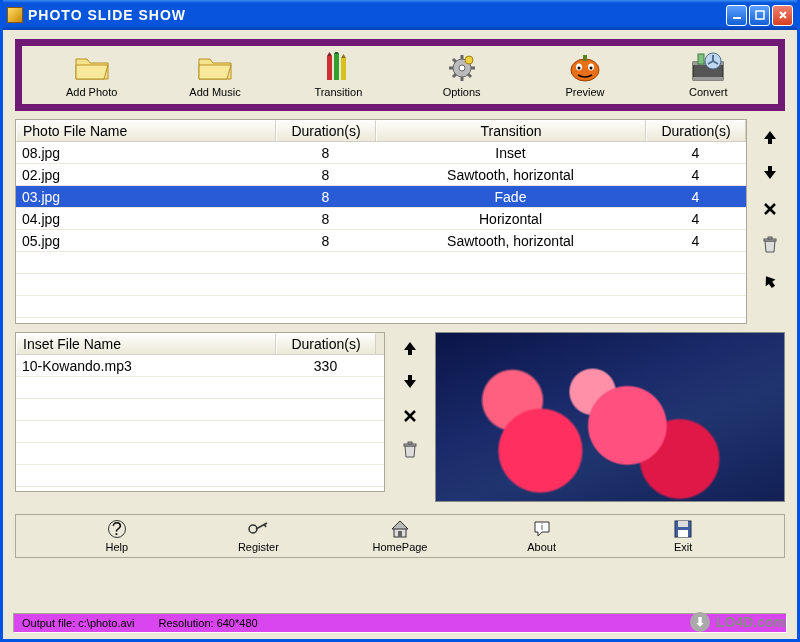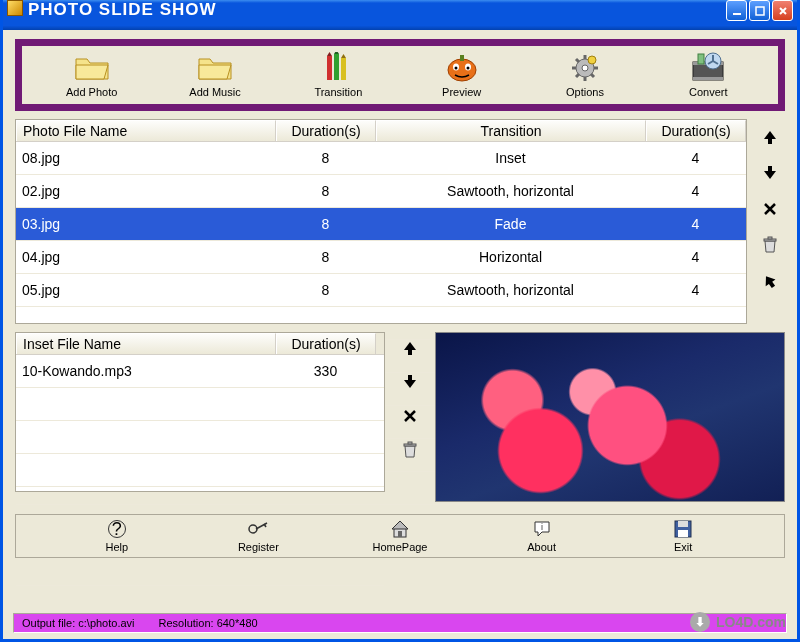--- a/index.html
+++ b/index.html
@@ -17,25 +17,25 @@
   border: 3px solid #0055e5;
   border-top: none;
   background: #ece9d8;
   display: flex;
   flex-direction: column;
 }
 .titlebar {
   height: 30px;
   background: linear-gradient(to bottom, #3b8df0 0%, #0855dd 10%, #0855dd 85%, #0342b0 100%);
   display: flex;
-  align-items: flex-start;
+  align-items: center;
   padding: 0 4px;
   color: #fff;
   font-weight: bold;
-  font-size: 17px;
+  font-size: 14px;
 }
 .titlebar-icon {
   width: 16px; height: 16px; margin-right: 5px;
   background: linear-gradient(135deg,#fd6,#c80); border:1px solid #850;
 }
 .titlebar-text { flex: 1; letter-spacing: 1px; }
 .win-btns { display: flex; gap: 2px; }
 .win-btn {
   width: 21px; height: 21px; border-radius: 3px;
   border: 1px solid #fff; display:flex; align-items:center; justify-content:center;
@@ -77,21 +77,21 @@
   background:#fff;
   font-size: 14px;
 }
 .ghead { display:flex; background:#ece9d8; border-bottom:1px solid #d4d0c8; }
 .gcell-h {
   padding: 2px 6px; border-right:1px solid #d4d0c8;
   background: linear-gradient(to bottom,#fdfdfb,#ece9d8);
   border-top:1px solid #fff; border-left:1px solid #fff;
 }
 .gbody { }
-.grow { display:flex; border-bottom:1px solid #ede9da; height:33px; align-items:center; }
+.grow { display:flex; border-bottom:1px solid #ede9da; height:22px; align-items:center; }
 .grow.sel { background:#2a5bd7; color:#fff; }
 .gcell { padding: 1px 6px; border-right:1px solid transparent; overflow:hidden; white-space:nowrap; }
 
 .photo-cols .c1{flex:0 0 260px} .photo-cols .c2{flex:0 0 100px;text-align:center}
 .photo-cols .c3{flex:1;text-align:center} .photo-cols .c4{flex:0 0 100px;text-align:center}
 
 .music-cols .c1{flex:0 0 260px} .music-cols .c2{flex:0 0 100px;text-align:center}
 
 .side-btns {
   width: 30px; display:flex; flex-direction:column; align-items:center; gap:16px; padding-top:8px;
@@ -184,34 +184,20 @@
             <svg width="34" height="32" viewBox="0 0 34 32">
               <rect x="6" y="4" width="5" height="24" fill="#d03030"></rect>
               <rect x="13" y="2" width="5" height="26" fill="#30a030"></rect>
               <rect x="20" y="6" width="5" height="22" fill="#d8c020"></rect>
               <polygon points="6,4 11,4 8.5,0" fill="#802020"></polygon>
               <polygon points="13,2 18,2 15.5,-2" fill="#206020"></polygon>
               <polygon points="20,6 25,6 22.5,2" fill="#907010"></polygon>
             </svg>
           </div>
           <span>Transition</span>
-        </div>
-        <div class="tbtn">
-          <div class="ic">
-            <svg width="34" height="32" viewBox="0 0 34 32">
-              <ellipse cx="17" cy="18" rx="14" ry="11" fill="#e87018" stroke="#a04000"></ellipse>
-              <rect x="15" y="3" width="4" height="6" fill="#5a8020"></rect>
-              <ellipse cx="11" cy="15" rx="3" ry="3.5" fill="#fff"></ellipse>
-              <ellipse cx="23" cy="15" rx="3" ry="3.5" fill="#fff"></ellipse>
-              <circle cx="11" cy="16" r="1.5" fill="#000"></circle>
-              <circle cx="23" cy="16" r="1.5" fill="#000"></circle>
-              <path d="M10 23 Q17 27 24 23" stroke="#000" stroke-width="1.5" fill="none"></path>
-            </svg>
-          </div>
-          <span>Preview</span>
         </div>
         <div class="tbtn">
           <div class="ic">
             <svg width="32" height="32" viewBox="0 0 32 32">
               <circle cx="16" cy="16" r="9" fill="#bbb" stroke="#666"></circle>
               <circle cx="16" cy="16" r="3" fill="#fff" stroke="#666"></circle>
               <g stroke="#666" stroke-width="3">
                 <line x1="16" y1="3" x2="16" y2="7"></line>
                 <line x1="16" y1="25" x2="16" y2="29"></line>
                 <line x1="3" y1="16" x2="7" y2="16"></line>
@@ -221,20 +207,34 @@
                 <line x1="22" y1="10" x2="25" y2="7"></line>
                 <line x1="7" y1="25" x2="10" y2="22"></line>
               </g>
               <circle cx="23" cy="8" r="4" fill="#f0d040" stroke="#a08010"></circle>
             </svg>
           </div>
           <span>Options</span>
         </div>
         <div class="tbtn">
           <div class="ic">
+            <svg width="34" height="32" viewBox="0 0 34 32">
+              <ellipse cx="17" cy="18" rx="14" ry="11" fill="#e87018" stroke="#a04000"></ellipse>
+              <rect x="15" y="3" width="4" height="6" fill="#5a8020"></rect>
+              <ellipse cx="11" cy="15" rx="3" ry="3.5" fill="#fff"></ellipse>
+              <ellipse cx="23" cy="15" rx="3" ry="3.5" fill="#fff"></ellipse>
+              <circle cx="11" cy="16" r="1.5" fill="#000"></circle>
+              <circle cx="23" cy="16" r="1.5" fill="#000"></circle>
+              <path d="M10 23 Q17 27 24 23" stroke="#000" stroke-width="1.5" fill="none"></path>
+            </svg>
+          </div>
+          <span>Preview</span>
+        </div>
+        <div class="tbtn">
+          <div class="ic">
             <svg width="36" height="32" viewBox="0 0 36 32">
               <rect x="3" y="10" width="30" height="18" fill="#555" stroke="#222"></rect>
               <rect x="3" y="10" width="30" height="3" fill="#999"></rect>
               <rect x="3" y="25" width="30" height="3" fill="#999"></rect>
               <circle cx="23" cy="9" r="8" fill="#c0d8f0" stroke="#507090"></circle>
               <path d="M23 9 L23 3 M23 9 L28 12 M23 9 L18 12" stroke="#507090" stroke-width="2"></path>
               <rect x="8" y="2" width="6" height="10" fill="#80c080" stroke="#408040"></rect>
             </svg>
           </div>
           <span>Convert</span>

